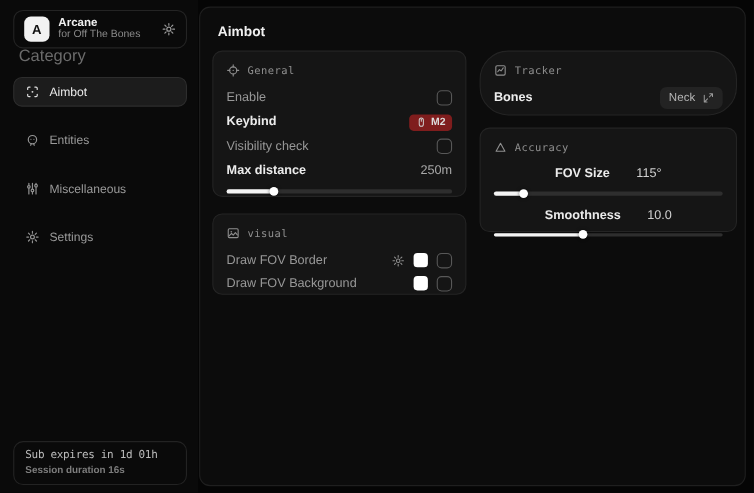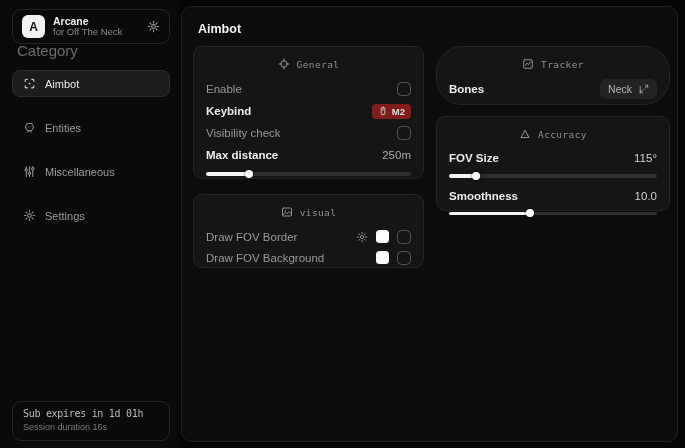--- a/index.html
+++ b/index.html
@@ -46,41 +46,41 @@
     background:#1c1c1c; border-color:#2d2d2d; color:#eaeaea;
   }
   .nav-icon { color:inherit; opacity:.95; flex:0 0 auto; }
 
   .footer-card {
     position:absolute; left:12px; top:401px; width:158px; height:40px;
     border:1px solid #232323; border-radius:9px;
     padding:6px 10px 0;
   }
   .footer-line1 { font-family:"DejaVu Sans Mono", monospace; font-size:10px; color:#bcbcbc; letter-spacing:-0.3px; }
-  .footer-line2 { font-size:9px; color:#7d7d7d; font-weight:normal; margin-top:3px; }
+  .footer-line2 { font-size:9px; color:#7d7d7d; font-weight:bold; margin-top:3px; }
 
   
   .main {
     position:absolute; left:181px; top:6px; width:497px; height:436px;
     background:#0c0c0c; border:1px solid #1f1f1f; border-radius:10px;
   }
   .page-title { position:absolute; left:16px; top:15px; font-size:12.5px; font-weight:bold; color:#f1f1f1; }
 
   .card {
     position:absolute; background:#151515; border:1px solid #242424; border-radius:9px;
     padding:10px 12px;
   }
   .card-general  { left:11px;  top:39px;  width:231px; height:133px; }
   .card-visual   { left:11px;  top:187px; width:231px; height:74px;  }
   .card-tracker  { left:254px; top:39px;  width:234px; height:59px;border-radius:26px;  }
   .card-accuracy { left:254px; top:109px; width:234px; height:95px;  }
 
   .card-header {
     display:flex; align-items:center; gap:7px; height:14px; margin-bottom:7px;
-    color:#8f8f8f; font-family:"DejaVu Sans Mono", monospace; font-size:9.5px; letter-spacing:.4px;justify-content:center;
+    color:#8f8f8f; font-family:"DejaVu Sans Mono", monospace; font-size:9.5px; letter-spacing:.4px;
   }
   .card-header svg { color:#8f8f8f; }
 
   .row { display:flex; align-items:center; justify-content:space-between; height:22px;gap:24px; }
   .row-label       { font-size:11.5px; color:#989898; }
   .row-label.bright{ color:#ececec; font-weight:bold; }
   .row-value       { font-size:11.5px; color:#a8a8a8; }
   .row-value.bright{ color:#d0d0d0; }
   .row-right { display:flex; align-items:center; gap:8px; }
 
@@ -108,32 +108,32 @@
   .select-btn svg { color:#9a9a9a; }
 
   .slider { position:relative; height:3.5px; border-radius:2px; background:#2e2e2e; margin-top:6px; cursor:pointer; }
   .slider .fill { position:relative; height:100%; border-radius:2px; background:#f4f4f4; }
   .slider .thumb {
     position:absolute; right:-4px; top:50%; transform:translateY(-50%);
     width:8px; height:8px; border-radius:50%; background:#ffffff;
     box-shadow:0 0 3px rgba(0,0,0,.6);
   }
   .slider.mb { margin-bottom:8px; }
-  .acc-row { height:20px; }
+  .acc-row { height:20px;justify-content:center; }
 </style>
 </head>
 <body>
 
 <div class="sidebar">
 
   <div class="brand-card">
     <div class="logo">A</div>
     <div class="brand-text">
       <div class="brand-name">Arcane</div>
-      <div class="brand-sub">for Off The Neck</div>
+      <div class="brand-sub">for Off The Bones</div>
     </div>
     <span class="brand-gear">
       <svg width="13" height="13" viewBox="0 0 24 24" fill="none" stroke="currentColor" stroke-width="2" stroke-linecap="round">
         <circle cx="12" cy="12" r="3.4"></circle>
         <path d="M12 2.5v3 M12 18.5v3 M2.5 12h3 M18.5 12h3 M5.3 5.3l2.1 2.1 M16.6 16.6l2.1 2.1 M18.7 5.3l-2.1 2.1 M7.4 16.6l-2.1 2.1"></path>
       </svg>
     </span>
   </div>
 
   <div class="category-label">Category</div>

